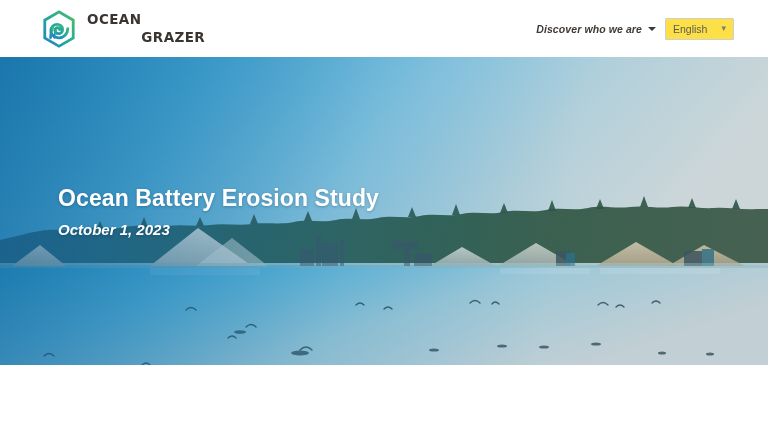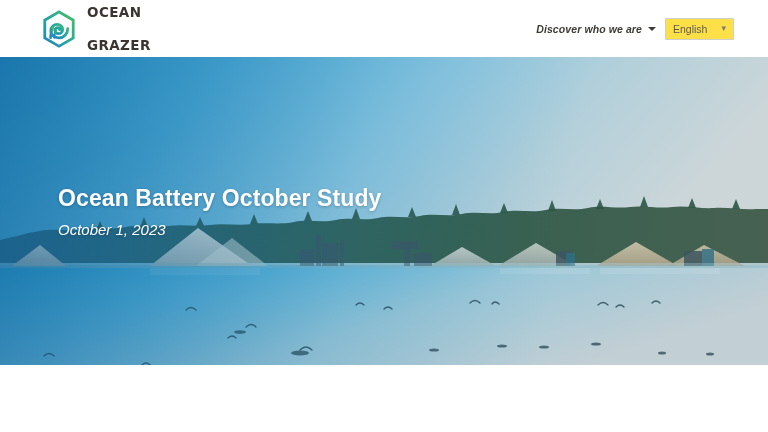--- a/index.html
+++ b/index.html
@@ -15,21 +15,21 @@
   .site-header{
     position:absolute; top:0; left:0; width:768px; height:57px;
     background:#ffffff;
     display:flex; align-items:center; justify-content:space-between;
     padding:0 34px 0 40px;
     z-index:5;
   }
   .brand{ display:flex; align-items:center; gap:9px; text-decoration:none; }
   .brand-mark{ width:38px; height:40px; flex:0 0 38px; display:block; }
   .brand-text{
-    display:flex; flex-direction:column; justify-content:flex-start;
+    display:flex; flex-direction:row; justify-content:flex-start;
     line-height:1.04;
   }
   .brand-text span{
     font-family:"DejaVu Sans", sans-serif;
     font-weight:bold;
     color:#3a3531;
     font-size:13.5px;
     letter-spacing:.4px;
     text-transform:uppercase;
   }
@@ -94,20 +94,21 @@
     text-shadow:0 1px 3px rgba(0,40,70,.30);
     white-space:nowrap;
   }
   .hero-date{
     margin-top:9px;
     color:#ffffff;
     font-size:15px;
     font-style:italic;
     text-shadow:0 1px 3px rgba(0,40,70,.30);
     white-space:nowrap;
+    font-weight:bold;
   }
 
   .page-body{
     position:absolute; top:365px; left:0; width:768px; height:67px;
     background:#ffffff;
   }
 </style>
 </head>
 <body>
 
@@ -273,19 +274,19 @@
         <ellipse cx="596" cy="287" rx="5" ry="1.6"></ellipse>
         <ellipse cx="662" cy="296" rx="4" ry="1.5"></ellipse>
         <ellipse cx="710" cy="297" rx="4" ry="1.5"></ellipse>
         <ellipse cx="434" cy="293" rx="5" ry="1.6"></ellipse>
       </g>
     </svg>
 
     <div class="hero-overlay"></div>
 
     <div class="hero-content">
-      <h1 class="hero-title">Ocean Battery October Study</h1>
+      <h1 class="hero-title">Ocean Battery Erosion Study</h1>
       <div class="hero-date">October 1, 2023</div>
     </div>
   </section>
 
   <div class="page-body"></div>
 </div>
 
 </body></html>

